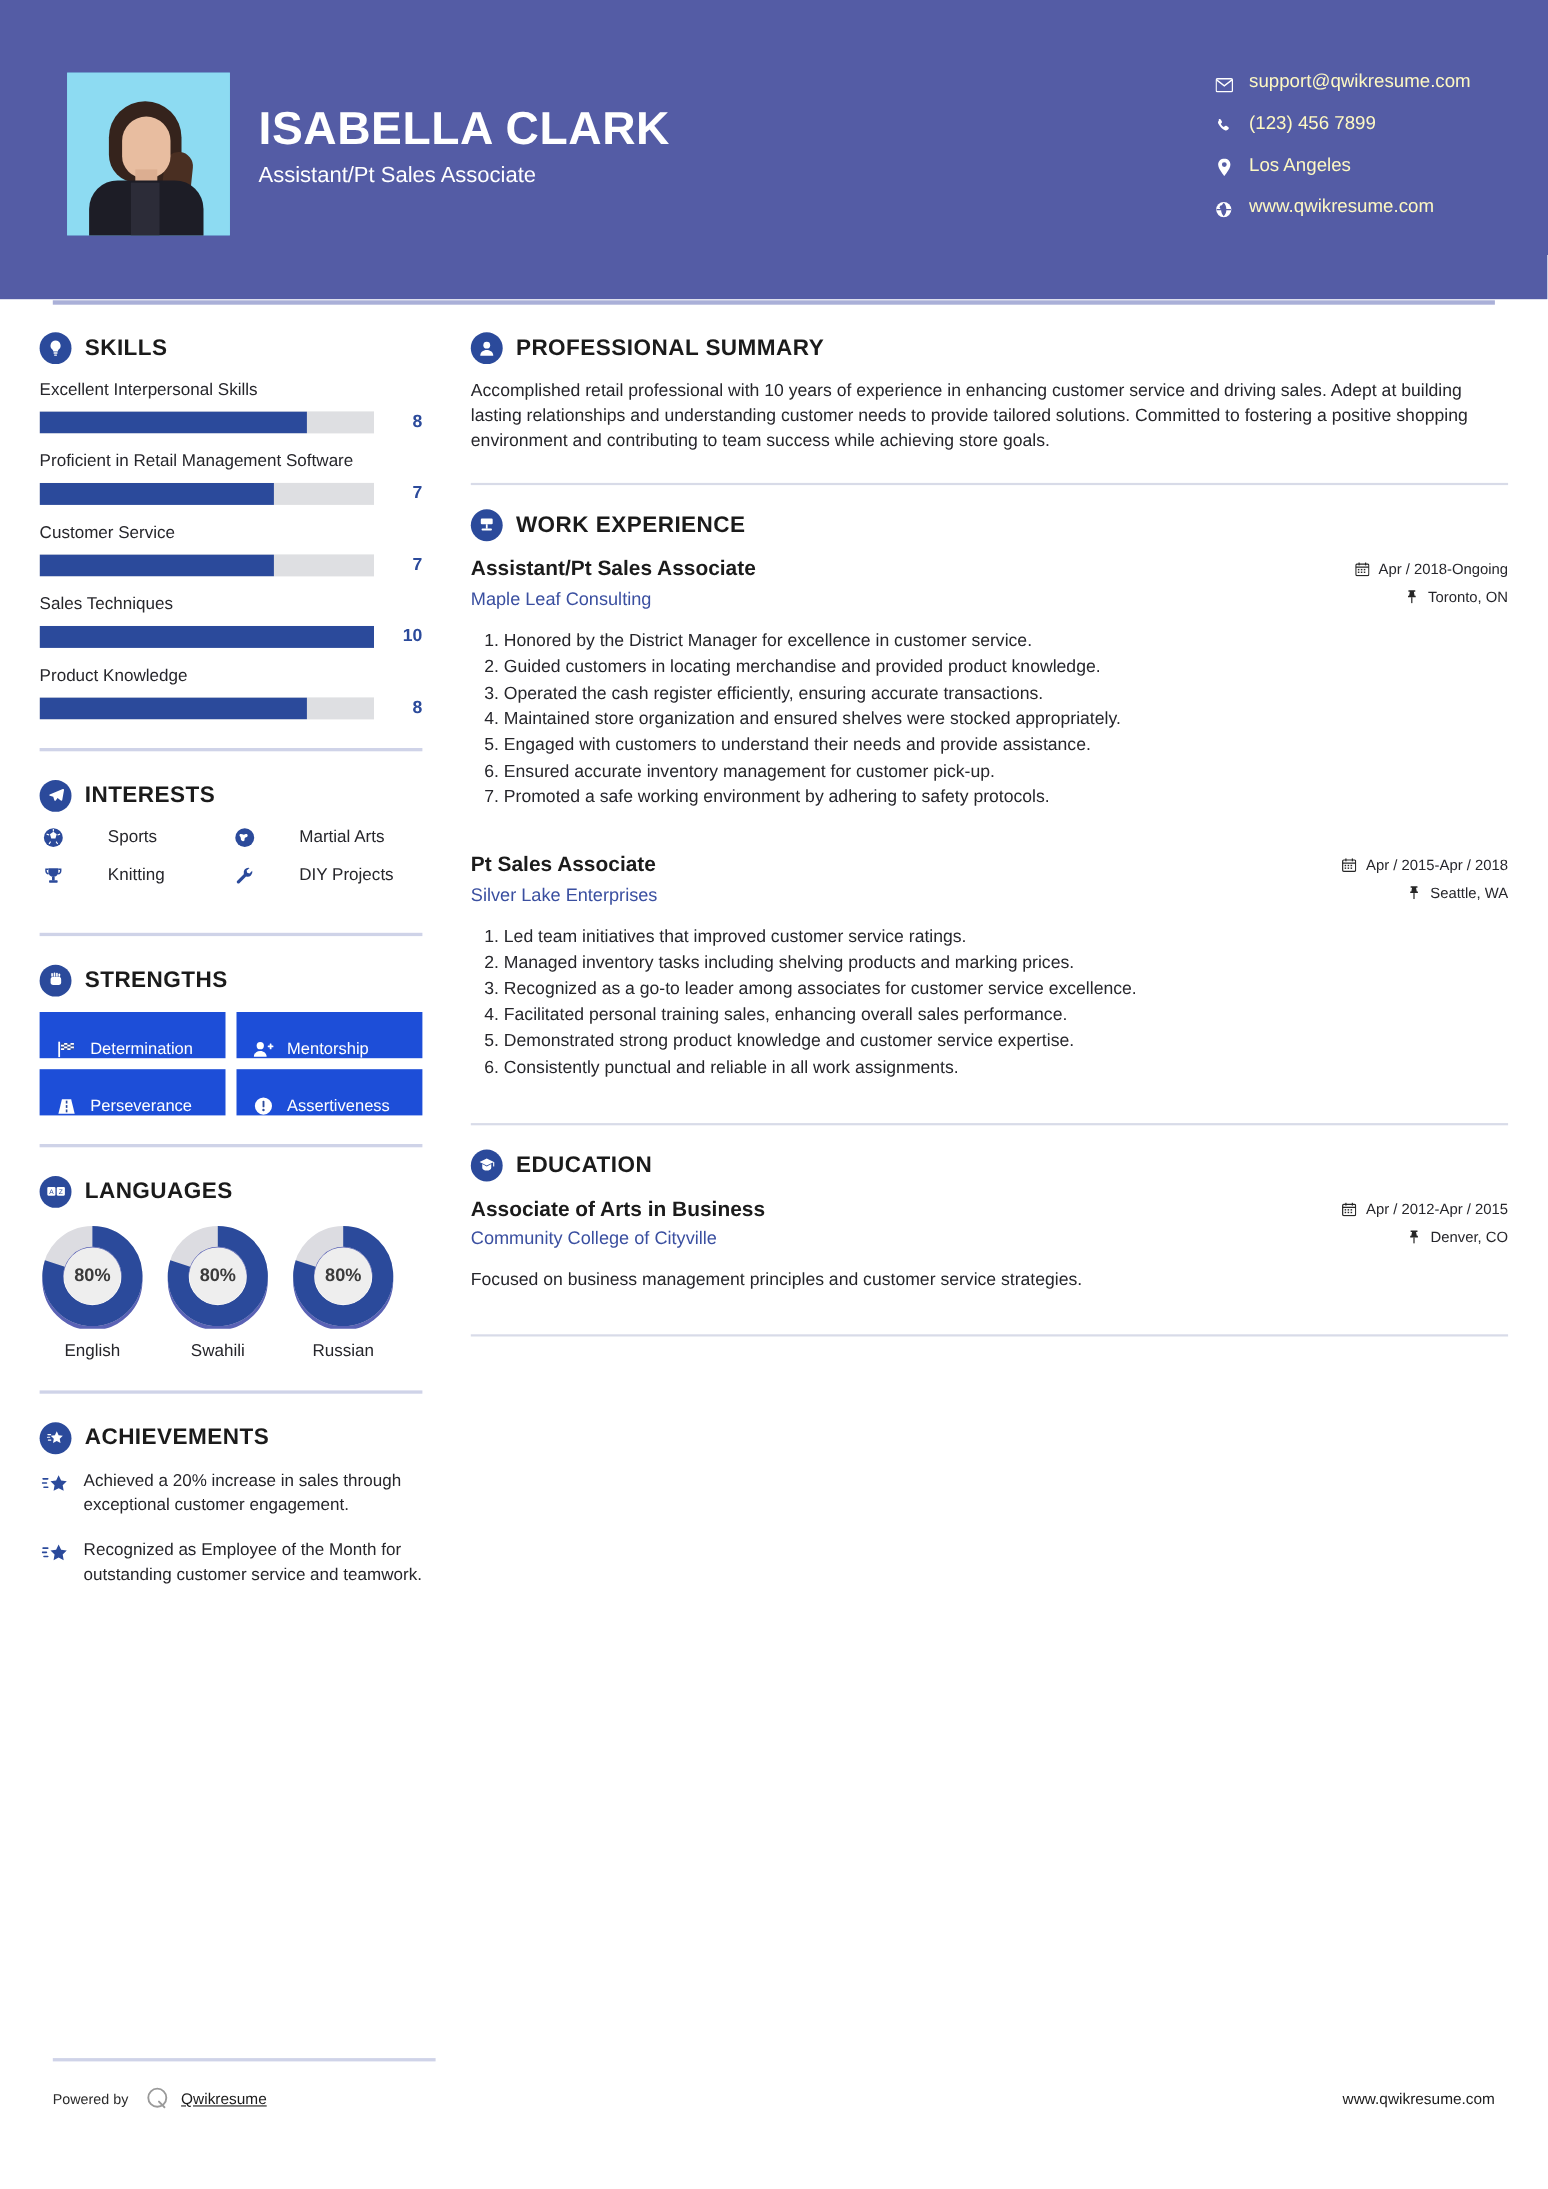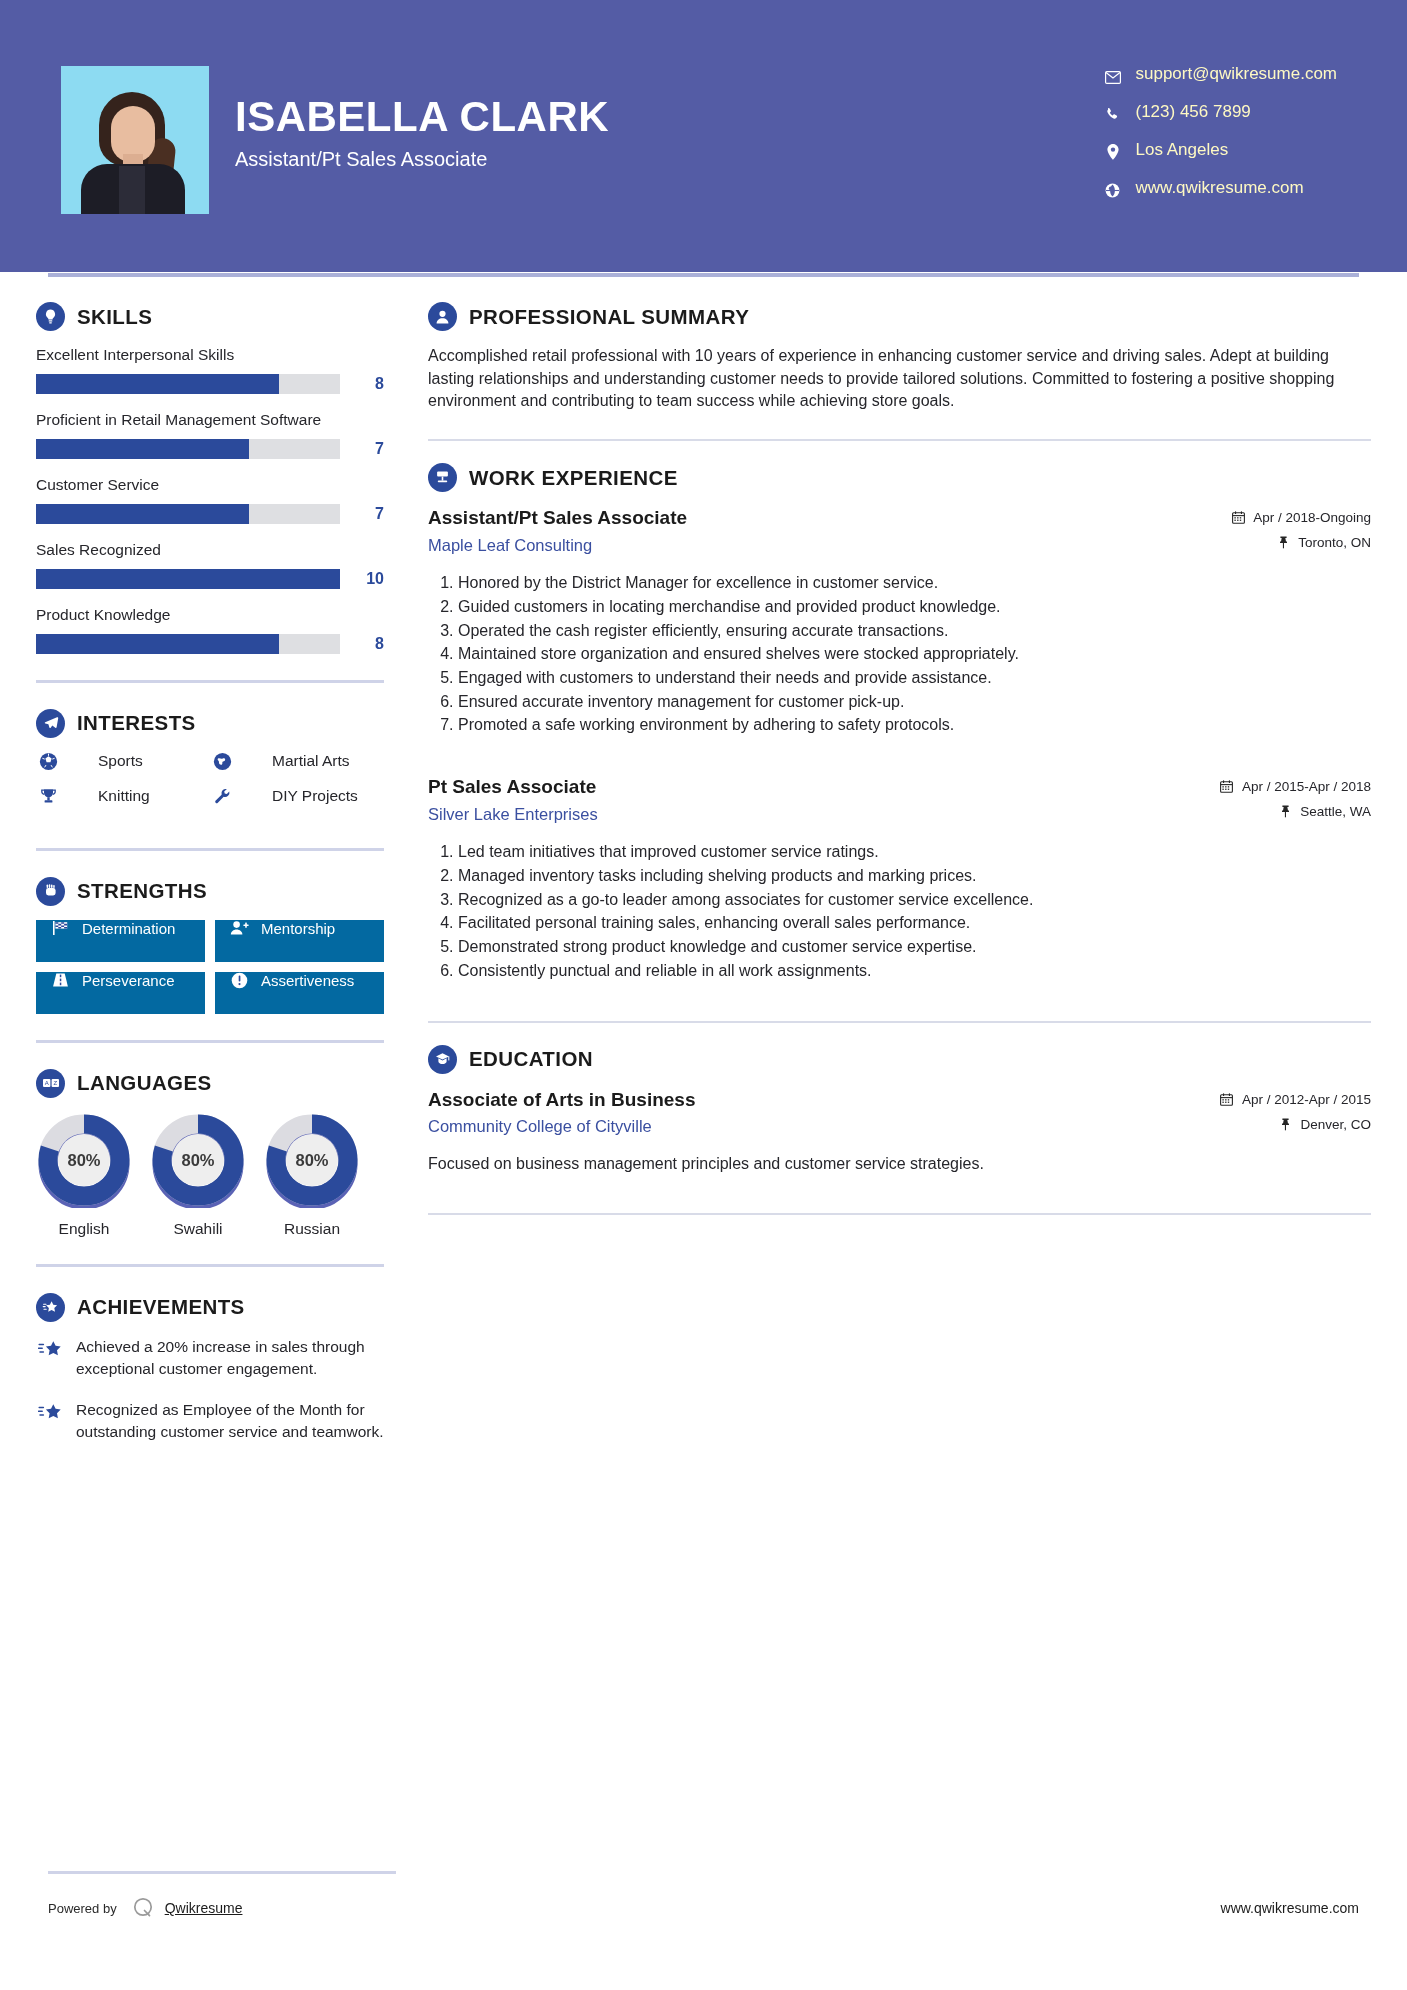--- a/index.html
+++ b/index.html
@@ -248,25 +248,25 @@
   }
 
   
   .strength-grid {
     display: flex;
     flex-wrap: wrap;
     gap: 10px;
   }
   .strength-chip {
     width: calc(50% - 5px);
-    background: #0369a1;
+    background: #1d4ed8;
     color: #ffffff;
     height: 42px;
     display: flex;
-    align-items: flex-start;
+    align-items: flex-end;
     padding-left: 13px;
     font-size: 15px;
   }
   .strength-chip .s-ico {
     width: 22px;
     flex: 0 0 22px;
     margin-right: 11px;
     display: inline-flex;
     justify-content: center;
   }
@@ -521,21 +521,21 @@
           <div class="skill">
             <div class="skill-name">Customer Service</div>
             <div class="skill-line">
               <div class="skill-track">
                 <div class="skill-fill" style="width:70%"></div>
               </div>
               <div class="skill-val">7</div>
             </div>
           </div>
           <div class="skill">
-            <div class="skill-name">Sales Recognized</div>
+            <div class="skill-name">Sales Techniques</div>
             <div class="skill-line">
               <div class="skill-track">
                 <div class="skill-fill" style="width:100%"></div>
               </div>
               <div class="skill-val">10</div>
             </div>
           </div>
           <div class="skill">
             <div class="skill-name">Product Knowledge</div>
             <div class="skill-line">

